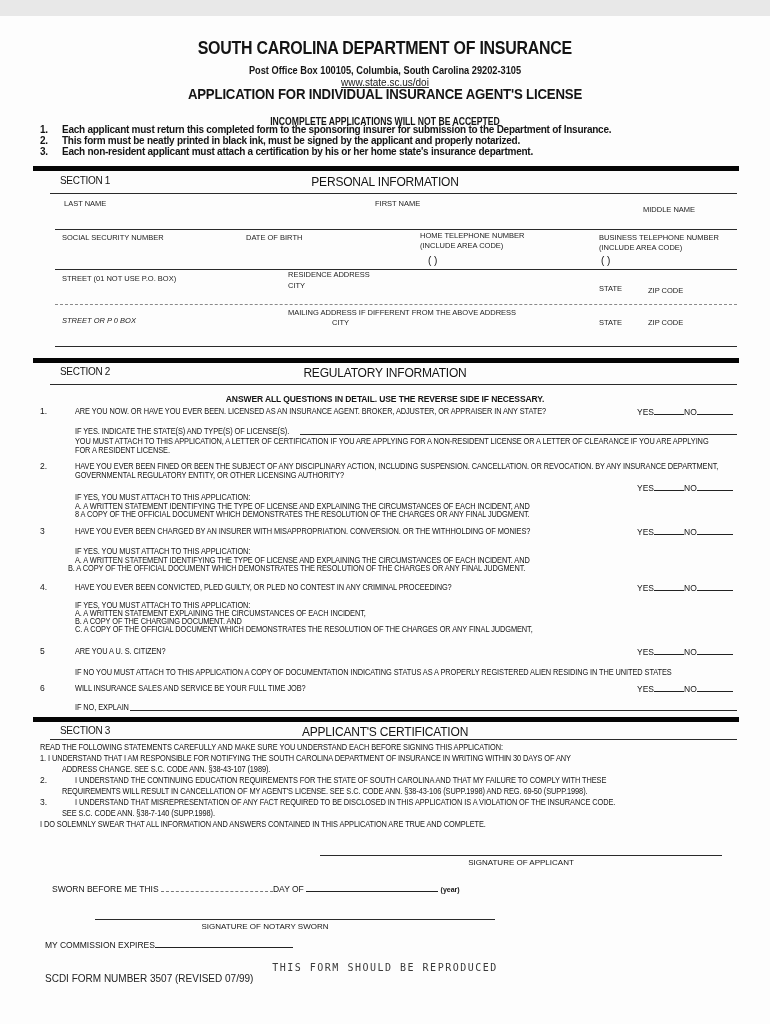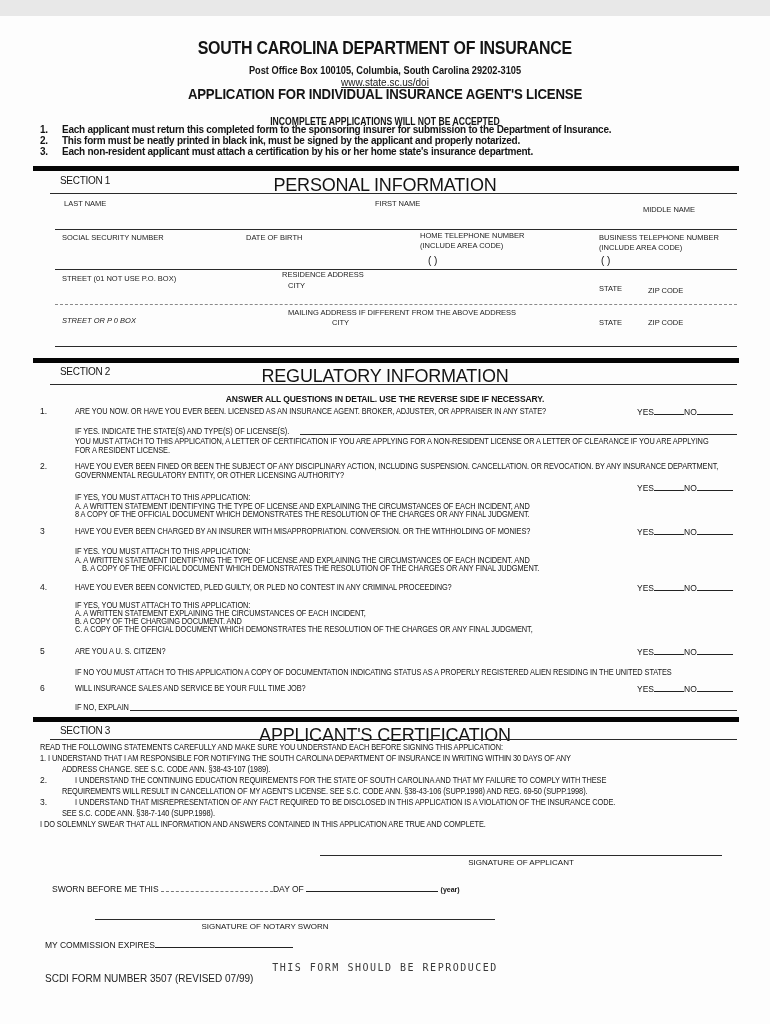--- a/index.html
+++ b/index.html
@@ -12,21 +12,21 @@
   .title{font-size:19px;font-weight:bold;letter-spacing:-.3px;}
   .addr{font-size:11px;font-weight:bold;}
   .site{font-size:10px;text-decoration:underline;color:#222;}
   .formtitle{font-size:15px;font-weight:bold;letter-spacing:-.2px;}
   .warn{font-size:10.5px;font-weight:bold;}
   .instr{font-size:10px;font-weight:bold;letter-spacing:-.25px;}
   .bar{position:absolute;left:33px;right:31px;height:5px;background:#050505;}
   .hline{position:absolute;height:0;border-top:1px solid #2a2a2a;}
   .dline{position:absolute;height:0;border-top:1px dashed #8a8a8a;}
   .seclabel{font-size:10px;letter-spacing:-.3px;}
-  .sectitle{font-size:18px;letter-spacing:-.2px;}
+  .sectitle{font-size:12px;letter-spacing:-.2px;}
   .flabel{font-size:7.5px;color:#222;}
   .parens{font-size:10px;}
   .qnum{font-size:8.5px;}
   .qtext{font-size:8.5px;letter-spacing:-.1px;}
   .note{font-size:8.5px;letter-spacing:-.1px;}
   .s2note{font-size:8.5px;font-weight:bold;letter-spacing:-.1px;}
   .yesno{position:absolute;left:637px;font-size:8.5px;white-space:nowrap;}
   .blank{display:inline-block;border-bottom:1px solid #222;height:8px;}
   .blankd{display:inline-block;border-bottom:1px dashed #777;height:8px;}
   .it{font-style:italic;}
@@ -67,21 +67,21 @@
   <div class="abs flabel" style="top:217px;left:246px">DATE OF BIRTH</div>
   <div class="abs flabel" style="top:215px;left:420px">HOME TELEPHONE NUMBER</div>
   <div class="abs flabel" style="top:225px;left:420px">(INCLUDE AREA CODE)</div>
   <div class="abs flabel" style="top:217px;left:599px">BUSINESS TELEPHONE NUMBER</div>
   <div class="abs flabel" style="top:227px;left:599px">(INCLUDE AREA CODE)</div>
   <div class="abs parens" style="top:239px;left:428px">( )</div>
   <div class="abs parens" style="top:239px;left:601px">( )</div>
 
   <div class="hline" style="top:253px;left:55px;right:33px"></div>
 
-  <div class="abs flabel" style="top:254px;left:282px">RESIDENCE ADDRESS</div>
+  <div class="abs flabel" style="top:254px;left:288px">RESIDENCE ADDRESS</div>
   <div class="abs flabel" style="top:258px;left:62px">STREET (01 NOT USE P.O. BOX)</div>
   <div class="abs flabel" style="top:265px;left:288px">CITY</div>
   <div class="abs flabel" style="top:268px;left:599px">STATE</div>
   <div class="abs flabel" style="top:270px;left:648px">ZIP CODE</div>
 
   <div class="dline" style="top:288px;left:55px;right:33px"></div>
 
   <div class="abs flabel" style="top:292px;left:288px">MAILING ADDRESS IF DIFFERENT FROM THE ABOVE ADDRESS</div>
   <div class="abs flabel it" style="top:300px;left:62px">STREET OR P 0 BOX</div>
   <div class="abs flabel" style="top:302px;left:332px">CITY</div>
@@ -110,21 +110,21 @@
   <div class="yesno" style="top:466px"><span>YES</span><span class="blank" style="width:30px"></span><span>NO</span><span class="blank" style="width:36px"></span></div>
   <div class="abs note" style="top:476px;left:75px"><span class="cx">IF YES, YOU MUST ATTACH TO THIS APPLICATION:</span></div>
   <div class="abs note" style="top:485px;left:75px"><span class="cx">A. A WRITTEN STATEMENT IDENTIFYING THE TYPE OF LICENSE AND EXPLAINING THE CIRCUMSTANCES OF EACH INCIDENT, AND</span></div>
   <div class="abs note" style="top:493px;left:75px"><span class="cx">8 A COPY OF THE OFFICIAL DOCUMENT WHICH DEMONSTRATES THE RESOLUTION OF THE CHARGES OR ANY FINAL JUDGMENT.</span></div>
 
   <div class="abs qnum" style="top:510px;left:40px">3</div>
   <div class="abs qtext" style="top:510px;left:75px"><span class="cx">HAVE YOU EVER BEEN CHARGED BY AN INSURER WITH MISAPPROPRIATION. CONVERSION. OR THE WITHHOLDING OF MONIES?</span></div>
   <div class="yesno" style="top:510px"><span>YES</span><span class="blank" style="width:30px"></span><span>NO</span><span class="blank" style="width:36px"></span></div>
   <div class="abs note" style="top:530px;left:75px"><span class="cx">IF YES. YOU MUST ATTACH TO THIS APPLICATION:</span></div>
   <div class="abs note" style="top:539px;left:75px"><span class="cx">A. A WRITTEN STATEMENT IDENTIFYING THE TYPE OF LICENSE AND EXPLAINING THE CIRCUMSTANCES OF EACH INCIDENT. AND</span></div>
-  <div class="abs note" style="top:547px;left:82px"><span class="cx">B. A COPY OF THE OFFICIAL DOCUMENT WHICH DEMONSTRATES THE RESOLUTION OF THE CHARGES OR ANY FINAL JUDGMENT.</span></div>
+  <div class="abs note" style="top:547px;left:68px"><span class="cx">B. A COPY OF THE OFFICIAL DOCUMENT WHICH DEMONSTRATES THE RESOLUTION OF THE CHARGES OR ANY FINAL JUDGMENT.</span></div>
 
   <div class="abs qnum" style="top:566px;left:40px">4.</div>
   <div class="abs qtext" style="top:566px;left:75px"><span class="cx">HAVE YOU EVER BEEN CONVICTED, PLED GUILTY, OR PLED NO CONTEST IN ANY CRIMINAL PROCEEDING?</span></div>
   <div class="yesno" style="top:566px"><span>YES</span><span class="blank" style="width:30px"></span><span>NO</span><span class="blank" style="width:36px"></span></div>
   <div class="abs note" style="top:584px;left:75px"><span class="cx">IF YES, YOU MUST ATTACH TO THIS APPLICATION:</span></div>
   <div class="abs note" style="top:592px;left:75px"><span class="cx">A. A WRITTEN STATEMENT EXPLAINING THE CIRCUMSTANCES OF EACH INCIDENT,</span></div>
   <div class="abs note" style="top:600px;left:75px"><span class="cx">B. A COPY OF THE CHARGING DOCUMENT. AND</span></div>
   <div class="abs note" style="top:608px;left:75px"><span class="cx">C. A COPY OF THE OFFICIAL DOCUMENT WHICH DEMONSTRATES THE RESOLUTION OF THE CHARGES OR ANY FINAL JUDGMENT,</span></div>
 
   <div class="abs qnum" style="top:630px;left:40px">5</div>

